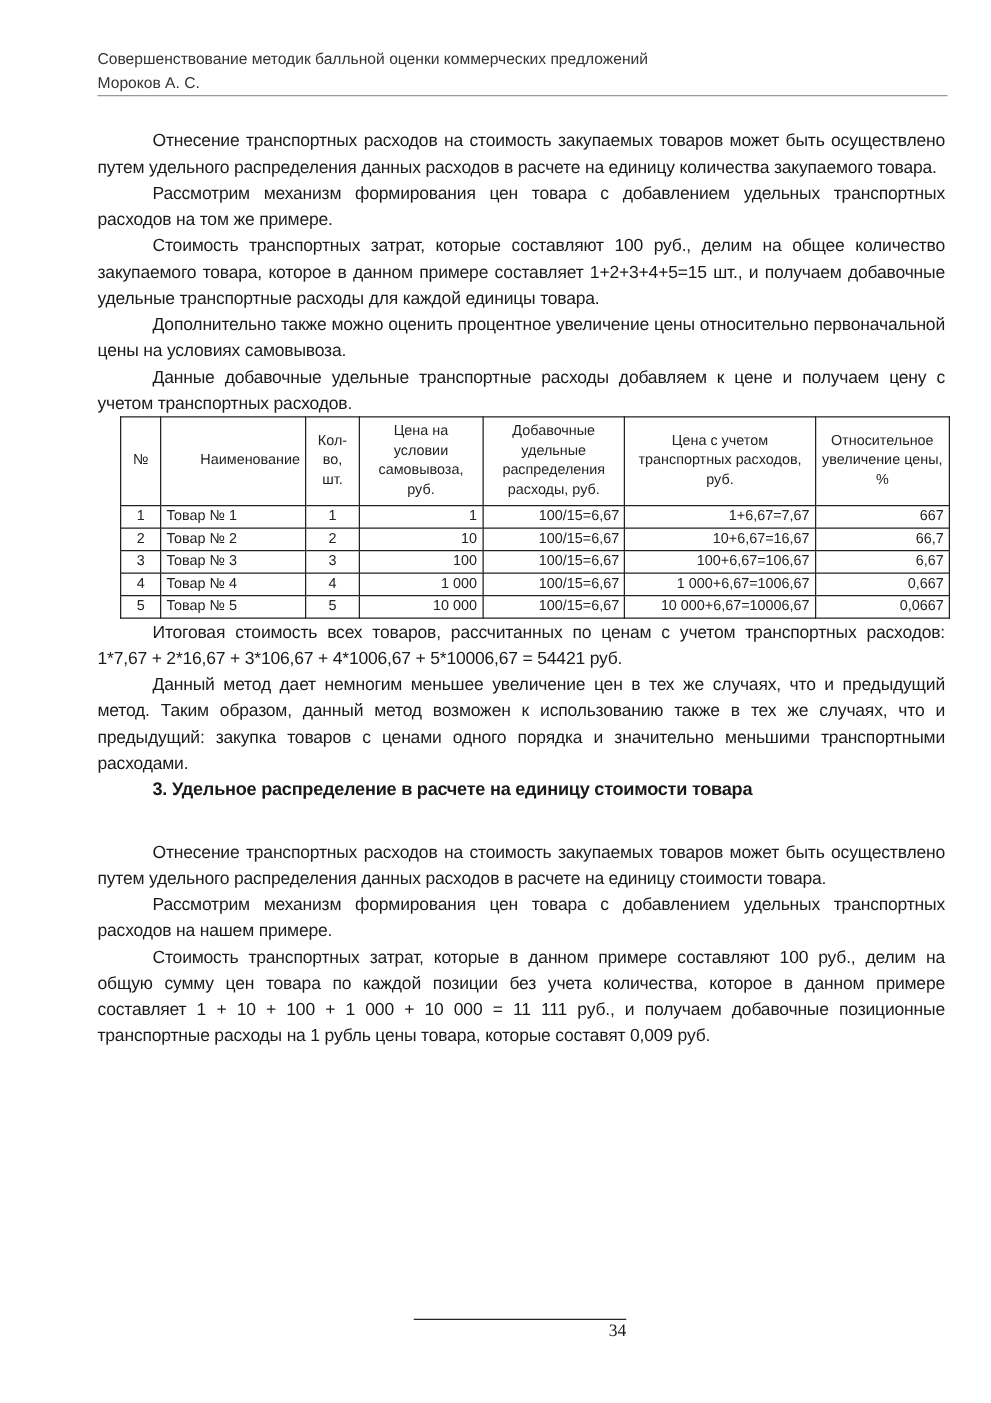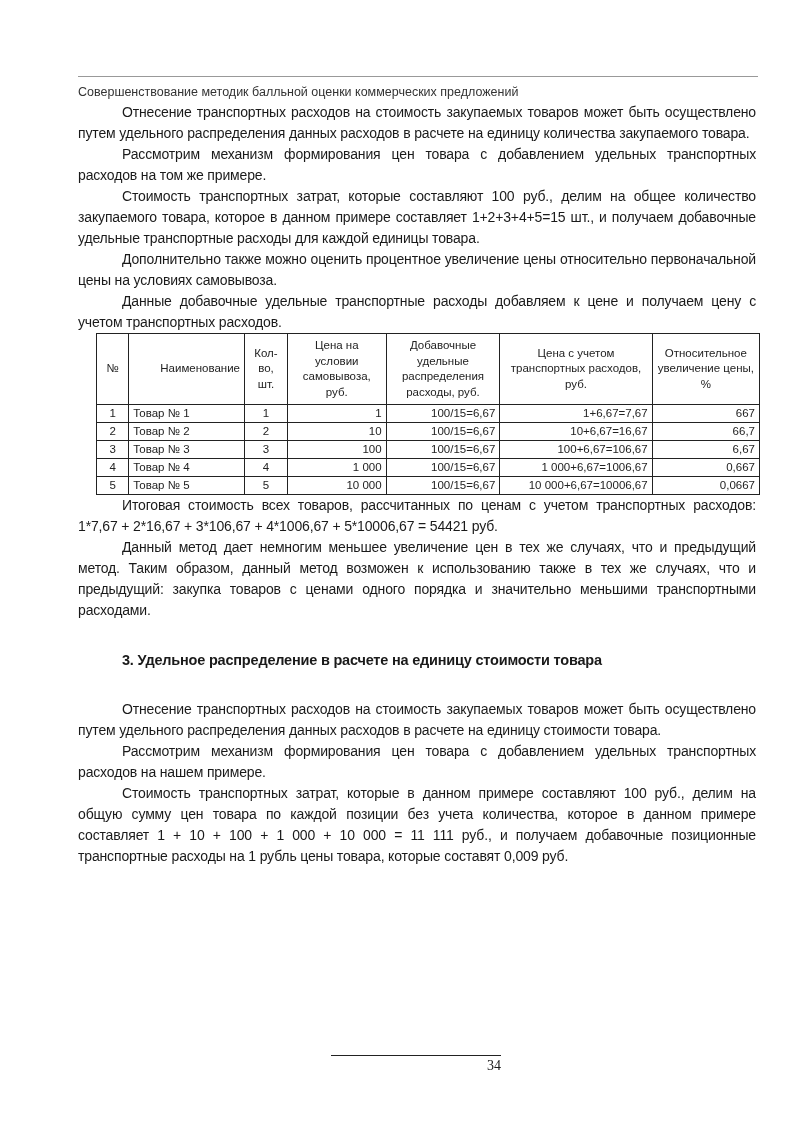--- a/index.html
+++ b/index.html
@@ -1,37 +1,38 @@
 <!DOCTYPE html>
 <html><head>
 <meta charset="utf-8">
 <style>
   html, body { margin: 0; padding: 0; background: #ffffff; }
   body { width: 793px; height: 1122px; position: relative; overflow: hidden; color: #1a1a1a; font-family: "Liberation Sans", "DejaVu Sans", sans-serif; }
-  .header { position: absolute; left: 78px; top: 38px; width: 680px; font-size: 12.5px; line-height: 19px; color: #333; margin-top: 45px; }
+  .header { position: absolute; left: 78px; top: 38px; width: 680px; font-size: 12.5px; line-height: 19px; color: #333; }
   .header-rule { position: absolute; left: 78px; top: 76px; width: 680px; height: 0; border-top: 1px solid #999; }
   .content { position: absolute; left: 78px; top: 102px; width: 678px; }
   h2 { font-size: 14.5px; font-weight: bold; margin: 0 0 28px 44px; line-height: 22px; letter-spacing: -0.2px; }
   p { margin: 0; font-size: 14px; line-height: 21px; text-align: justify; text-indent: 44px; letter-spacing: -0.15px; }
-  .sec3 { margin-top: 28px; }
+  .sec3 { }
   table { border-collapse: collapse; margin-left: 18px; width: 664px; font-size: 11.5px; color: #222; }
   th, td { border: 1px solid #222; padding: 0 4px; }
   th { font-weight: normal; text-align: center; line-height: 15.5px; height: 70px; }
   td { height: 17px; line-height: 17px; }
   td.c { text-align: center; }
   td.l { text-align: left; }
   td.r { text-align: right; }
   .footer-rule { position: absolute; left: 331px; top: 1055px; width: 170px; border-top: 1px solid #222; }
   .page-num { position: absolute; left: 331px; top: 1058px; width: 170px; text-align: right; font-family: "Liberation Serif", serif; font-size: 14px; }
 </style>
 </head>
 <body>
 
 <div class="header">
   <div>Совершенствование методик балльной оценки коммерческих предложений</div>
+  <div>Мороков А. С.</div>
 </div>
 <div class="header-rule"></div>
 
 <div class="content">
   <p>Отнесение транспортных расходов на стоимость закупаемых товаров может быть осуществлено путем удельного распределения данных расходов в расчете на единицу количества закупаемого товара.</p>
   <p>Рассмотрим механизм формирования цен товара с добавлением удельных транспортных расходов на том же примере.</p>
   <p>Стоимость транспортных затрат, которые составляют 100 руб., делим на общее количество закупаемого товара, которое в данном примере составляет 1+2+3+4+5=15 шт., и получаем добавочные удельные транспортные расходы для каждой единицы товара.</p>
   <p>Дополнительно также можно оценить процентное увеличение цены относительно первоначальной цены на условиях самовывоза.</p>
   <p>Данные добавочные удельные транспортные расходы добавляем к цене и получаем цену с учетом транспортных расходов.</p>
 

